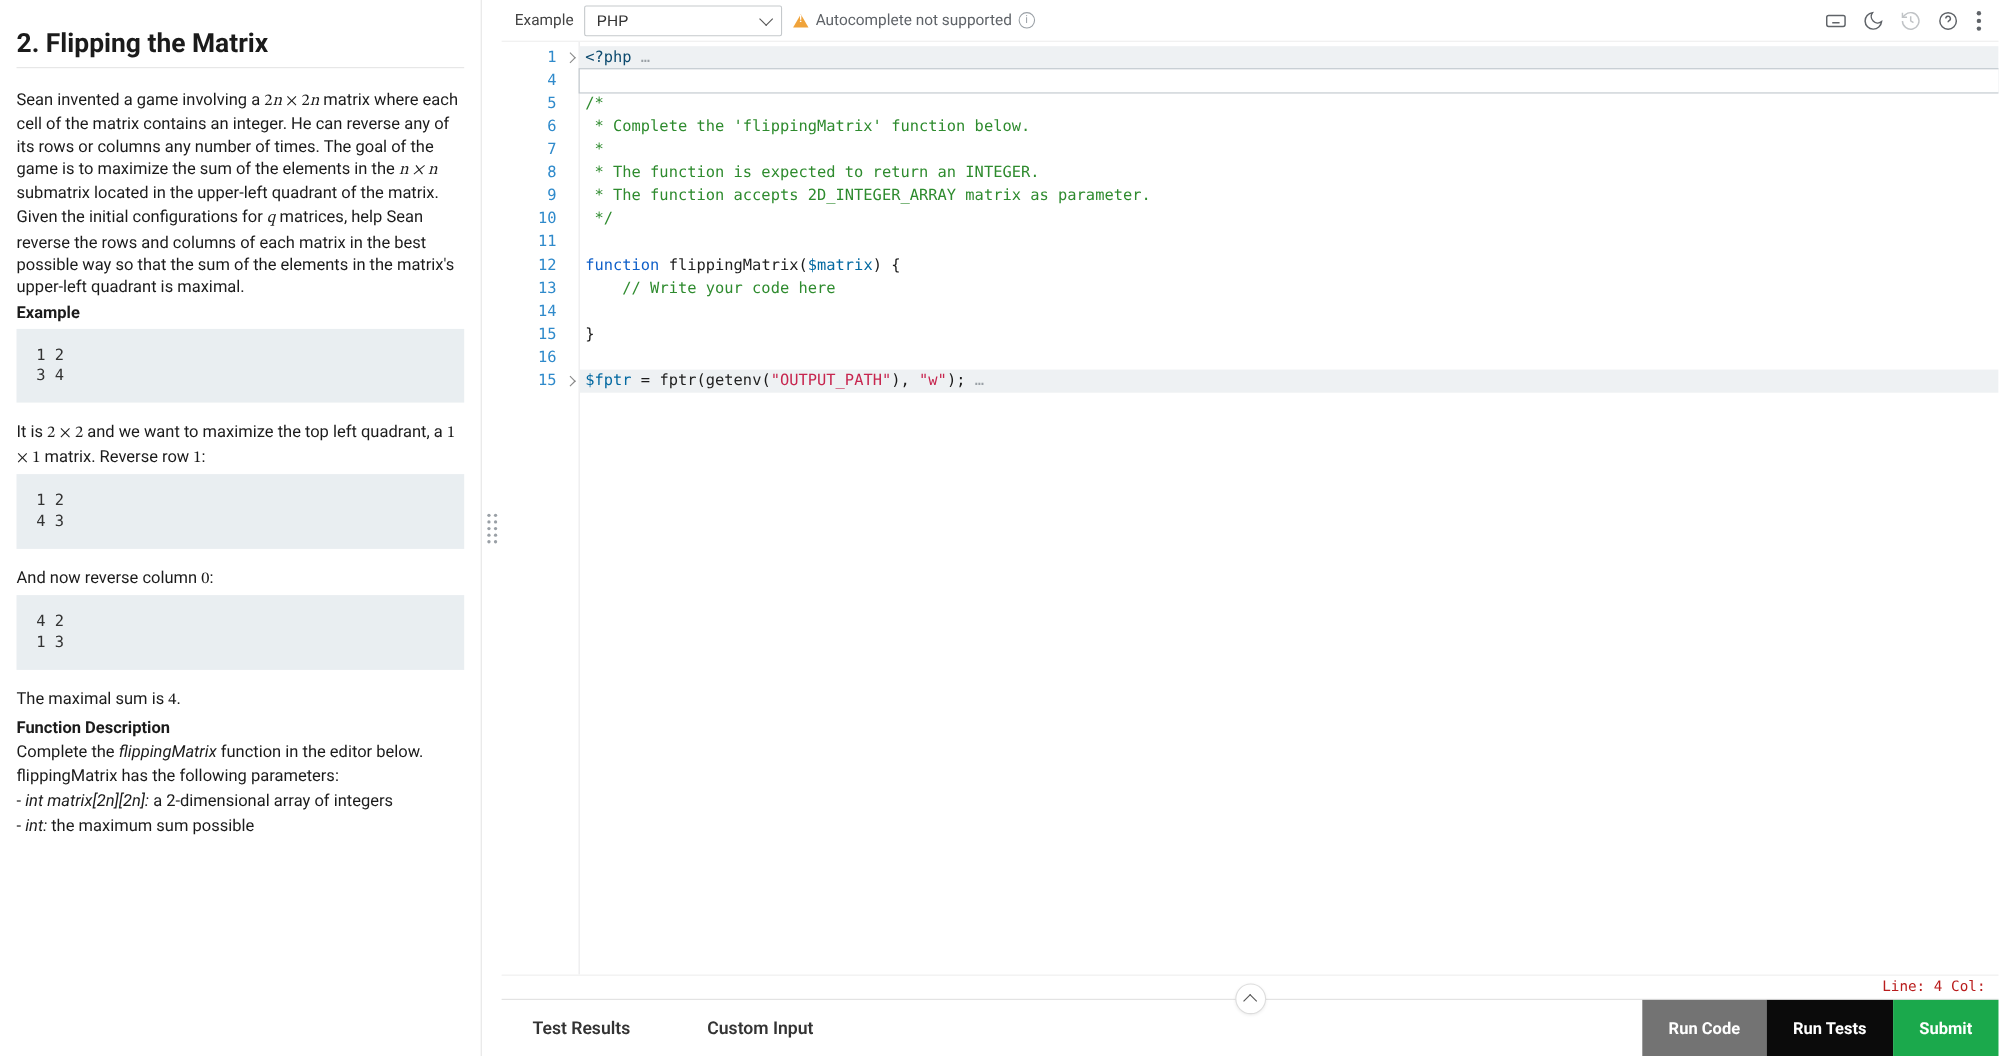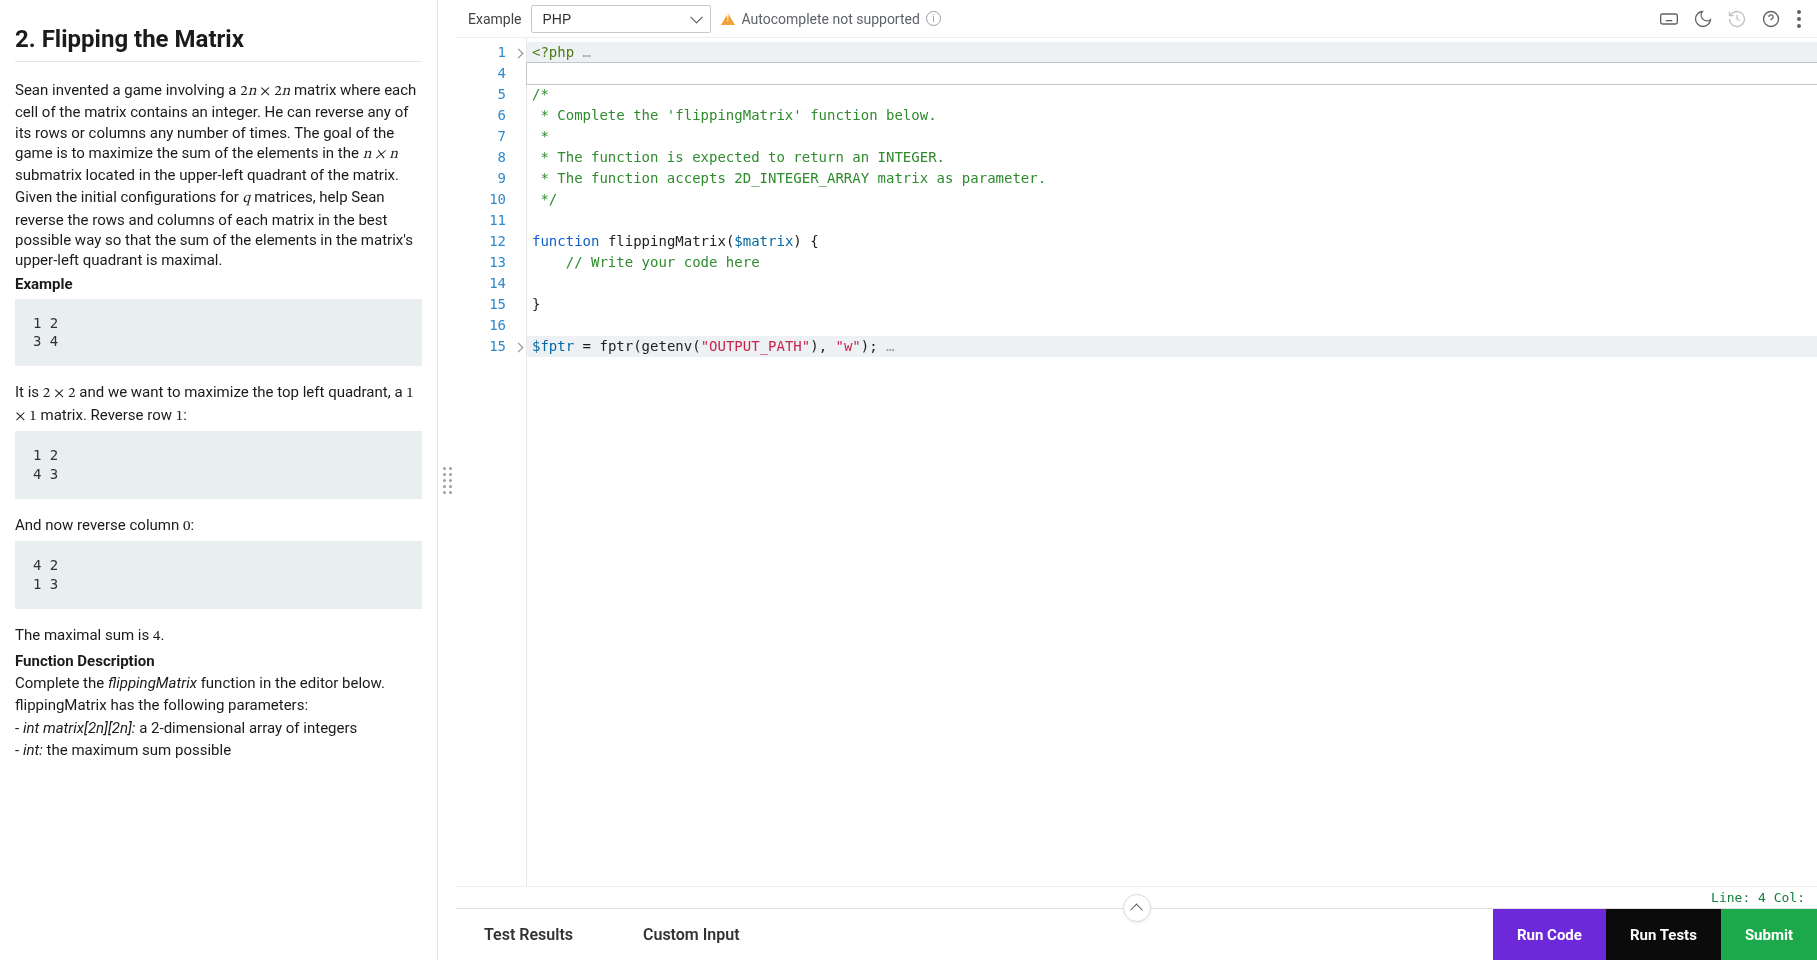--- a/index.html
+++ b/index.html
@@ -43,39 +43,39 @@
   .editor { flex:1; display:flex; font-family: ui-monospace,"SFMono-Regular",Menlo,Consolas,monospace; font-size:14px; overflow:hidden; line-height:21px; position:relative; }
   .gutter-col { width:55px; text-align:right; color:#2f8acb; padding:4px 5px 0 0; user-select:none; }
   .gutter-col div { height:21px; }
   .fold-col { width:15px; padding-top:4px; }
   .fold-col div { height:21px; text-align:center; color:#888; }
   .fold-mark::before { content:""; display:inline-block; width:6px; height:6px; border-right:1.5px solid #888; border-bottom:1.5px solid #888; transform:rotate(-45deg); margin-top:6px; }
   .code-col { flex:1; padding-top:4px; border-left:1px solid #e8e8ea; position:relative; }
   .code-col .line { height:21px; padding-left:5px; white-space:pre; }
   .code-col .line.hl { background:#eef1f3; }
   .code-col .line.active { background:#fff; outline:1px solid #bfc6cc; }
-  .tok-red { color:#4d7c0f;margin-top:22px; }
+  .tok-red { color:#0c4a6e;margin-top:22px; }
   .tok-green { color:#2e8b2e; }
   .tok-kw { color:#1060c9; }
   .tok-fn { color:#222; }
   .tok-var { color:#0369a1; }
   .tok-str { color:#c7254e; }
   .fold-dots { color:#9aa0a6; }
   
-  .status-bar { text-align:right; font-family:ui-monospace,Menlo,monospace; font-size:13px; color:#15803d; padding:3px 12px; border-top:1px solid #eee; background:#fff; }
+  .status-bar { text-align:right; font-family:ui-monospace,Menlo,monospace; font-size:13px; color:#b91c1c; padding:3px 12px; border-top:1px solid #eee; background:#fff; }
   
   .collapse-btn { position:absolute; left:50%; top:-14px; transform:translateX(-50%); width:28px; height:28px; border:1px solid #ddd; border-radius:50%; background:#fff; display:flex; align-items:center; justify-content:center; cursor:pointer; box-shadow:0 1px 3px rgba(0,0,0,0.08); }
   .collapse-btn::after { content:""; width:8px; height:8px; border-right:1.5px solid #555; border-bottom:1.5px solid #555; transform:rotate(-135deg) translate(-1px,-1px); }
   
   .bottom-wrap { position:relative; }
   .bottom-bar { display:flex; align-items:stretch; border-top:1px solid #e0e0e0; height:52px; }
   .tabs { display:flex; align-items:center; gap:70px; padding-left:28px; flex:1; }
   .tab { font-size:16px; font-weight:600; color:#333; cursor:pointer; }
   .btn { display:flex; align-items:center; justify-content:center; padding:0 24px; font-size:15px; font-weight:700; color:#fff; cursor:pointer; }
-  .btn-run { background:#6d28d9; }
+  .btn-run { background:#737373; }
   .btn-tests { background:#0b0b0b; }
   .btn-submit { background:#1ba94c; }
 </style>
 </head>
 <body>
 
 <div class="left-panel">
   <h1 class="problem-title">2. Flipping the Matrix</h1>
   <hr class="title-rule">
   <div class="problem-body">

